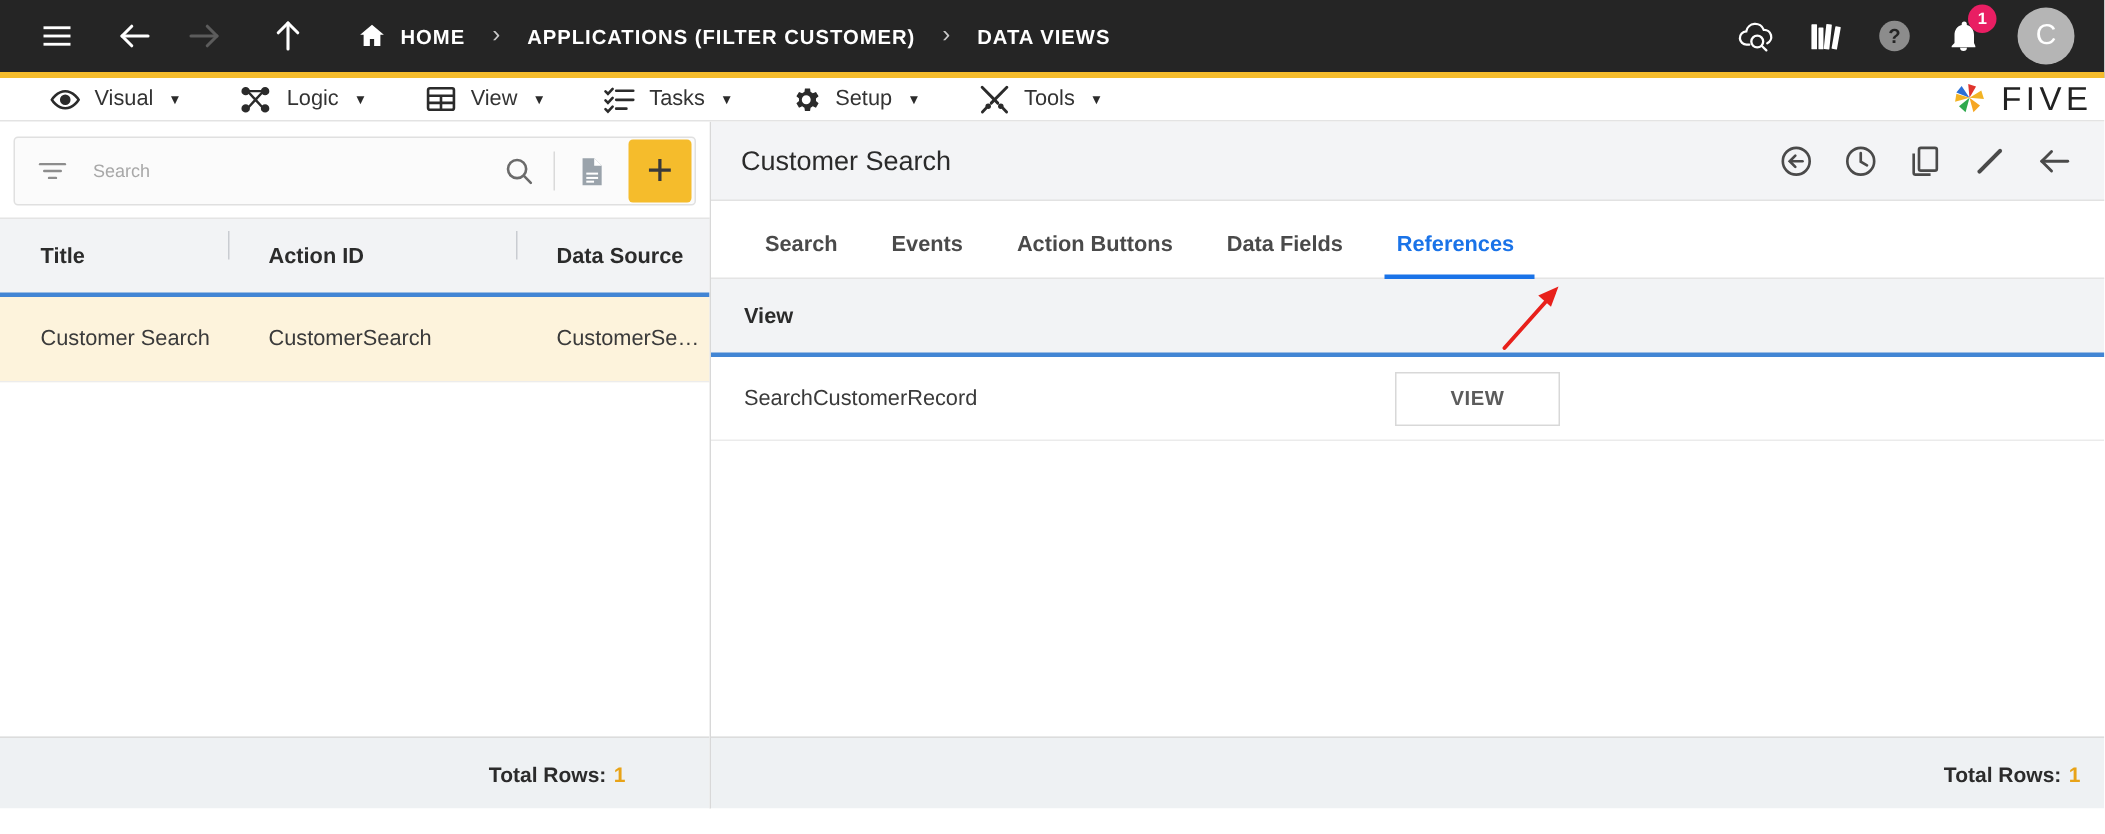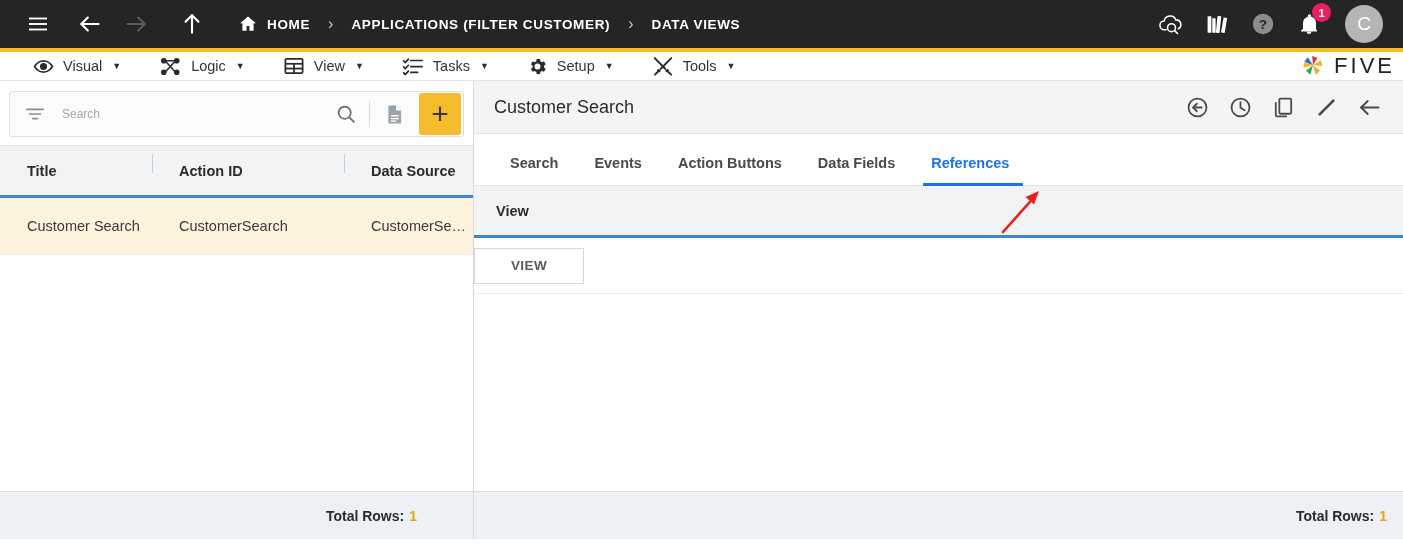--- a/index.html
+++ b/index.html
@@ -481,20 +481,21 @@
       <div class="tab">Action Buttons</div>
       <div class="tab">Data Fields</div>
       <div class="tab active">References</div>
     </div>
 
     <div class="rgrid">
       <div class="rhead">
         <div class="cell rc-view">View</div>
       </div>
       <div class="rrow">
+        <div class="cell rc-ref">SearchCustomerRecord</div>
         <div class="cell rc-view">
           <button class="view-btn">VIEW</button>
         </div>
       </div>
       <div class="rbody-fill"></div>
       <div class="rfoot">
         <span>Total Rows:</span>
         <span class="foot-num">1</span>
       </div>
     </div>

